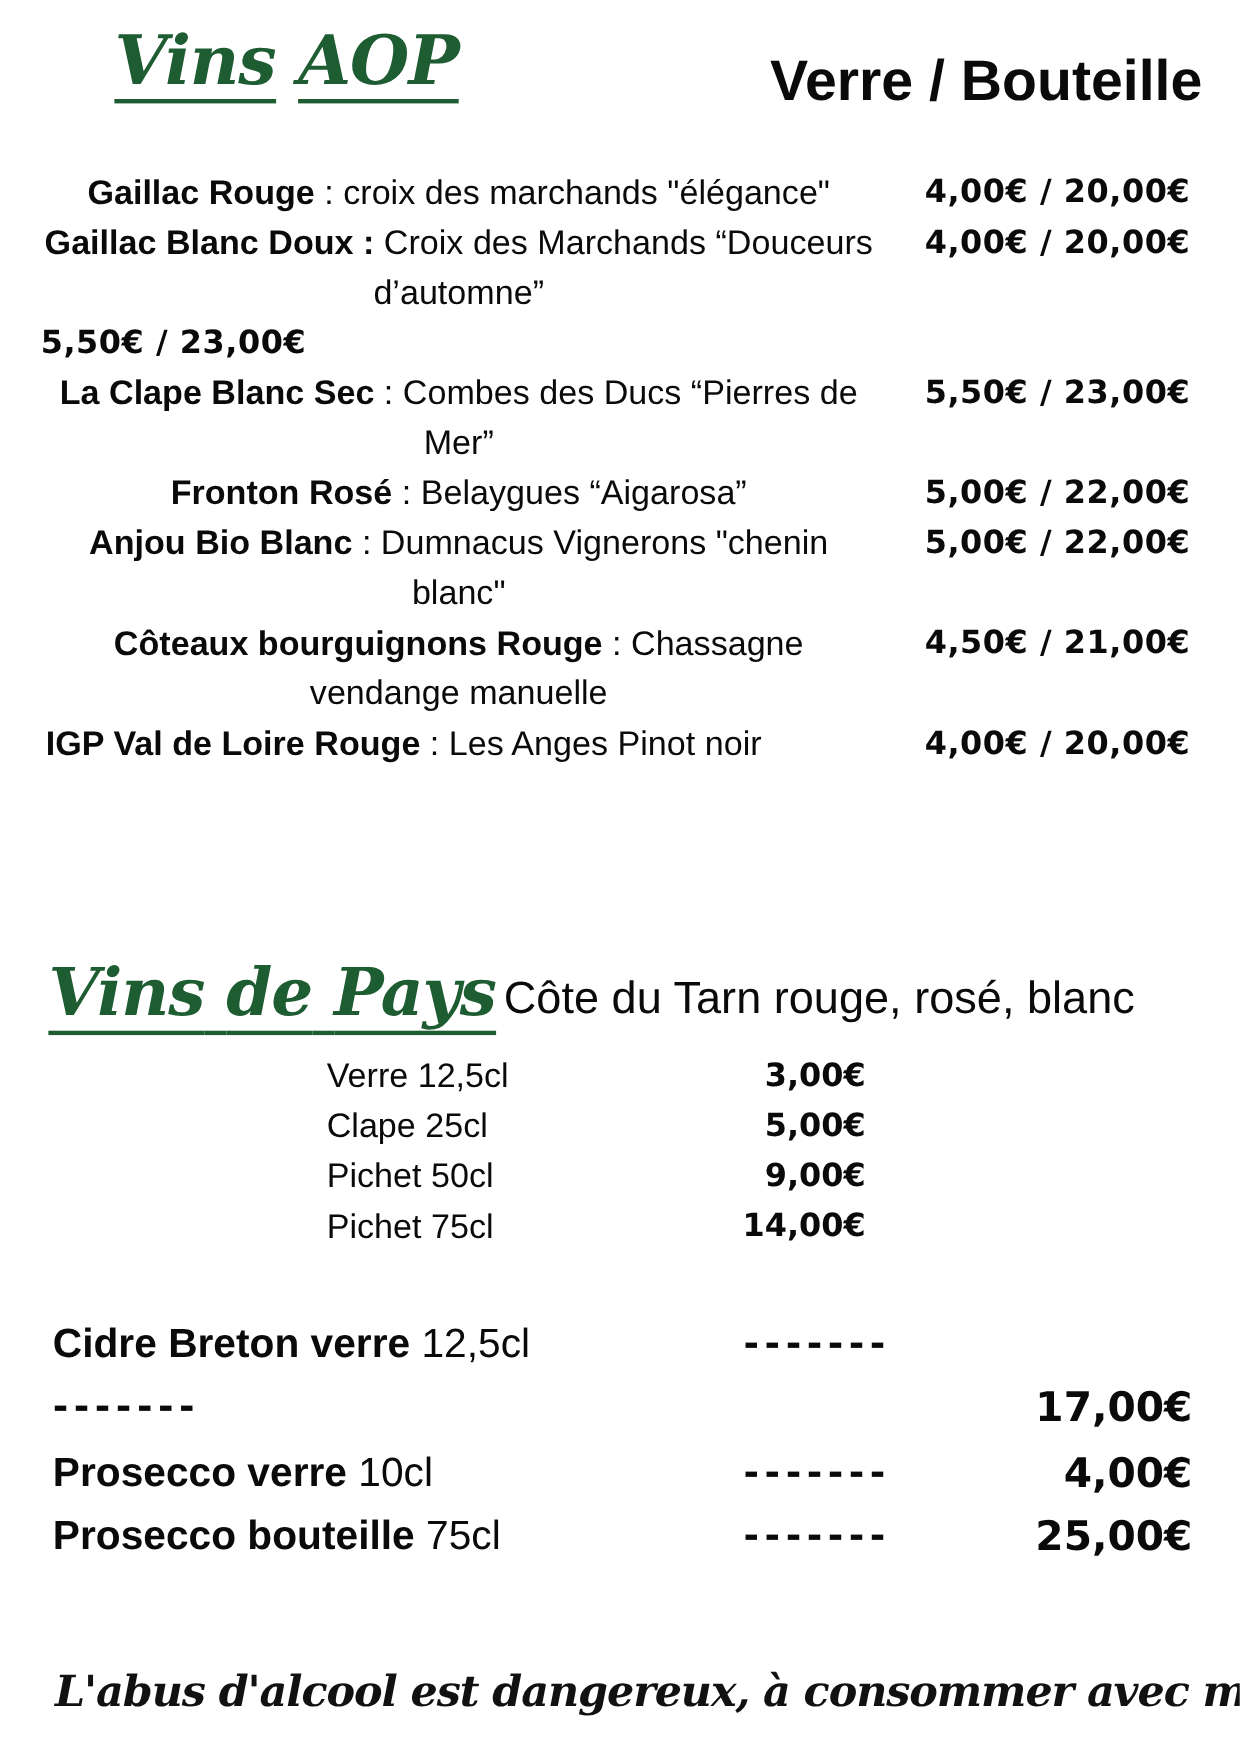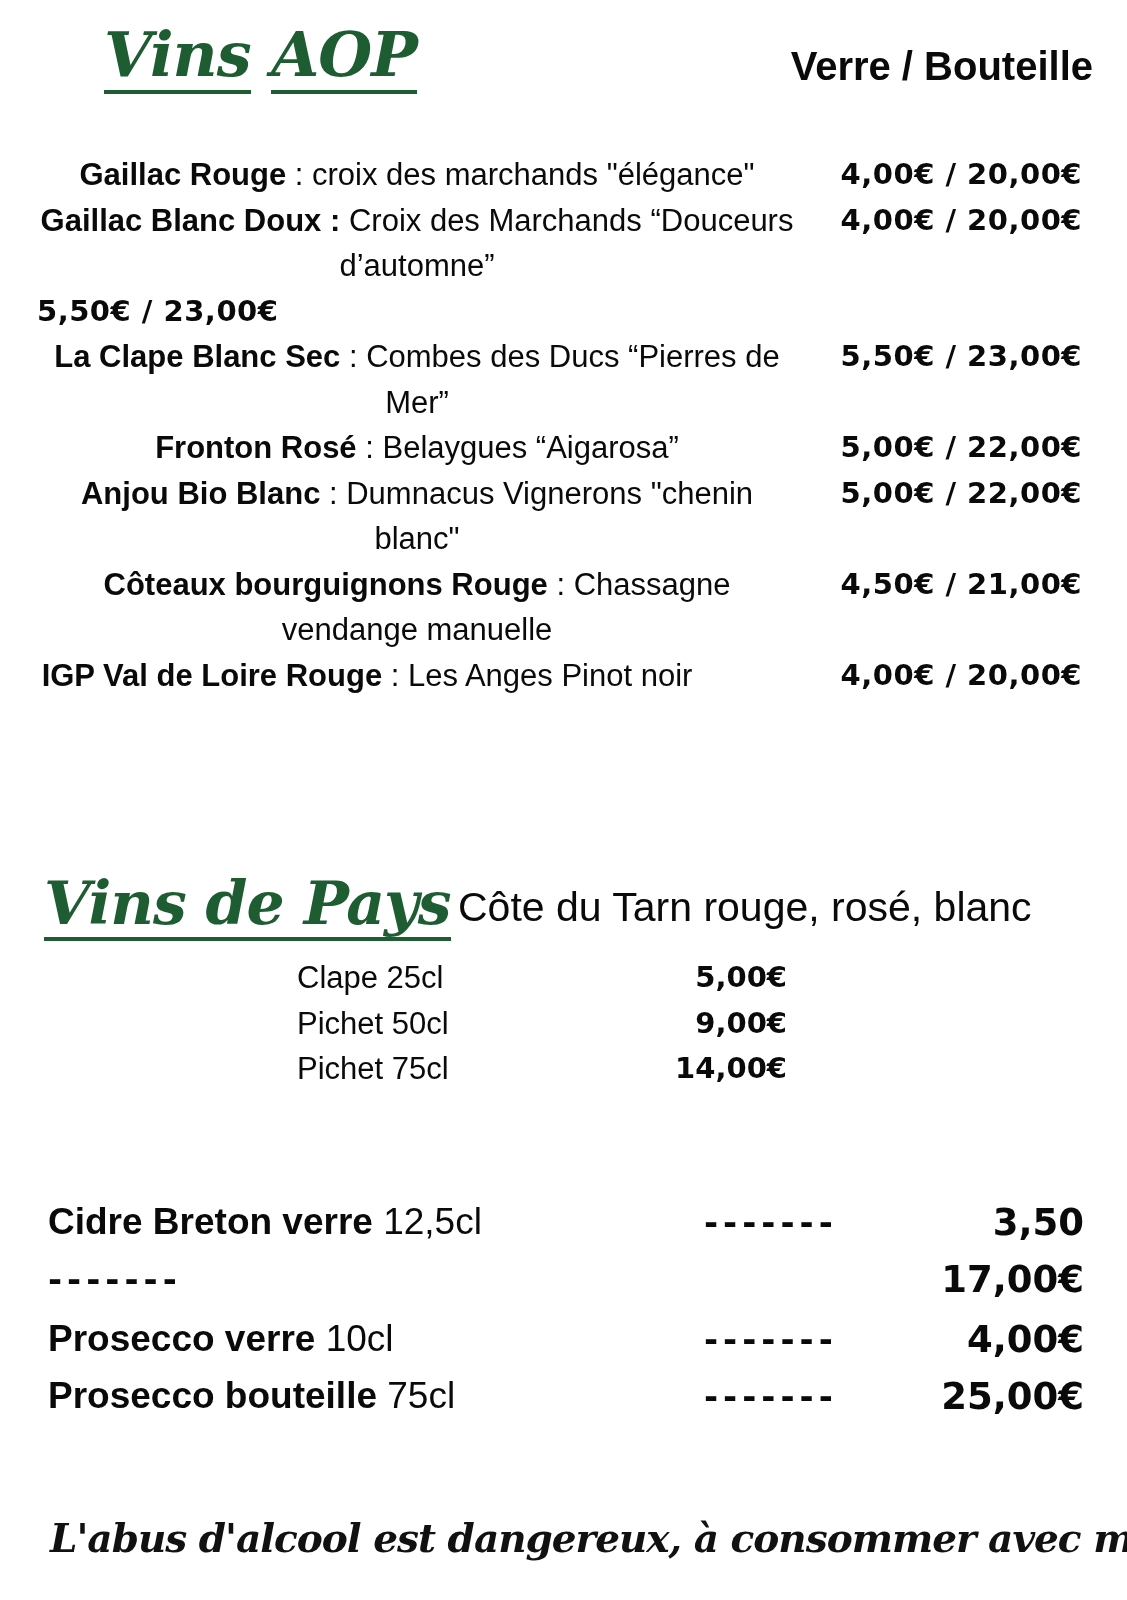--- a/index.html
+++ b/index.html
@@ -9,36 +9,36 @@
   }
   .script {
     font-family: "DejaVu Serif", serif; font-style: italic; color: #1e5c32;
     position: absolute; white-space: nowrap;
   }
   .script-title { font-size: 62px; font-weight: bold; letter-spacing: -1px; }
   .script-title .ul { border-bottom: 4px solid #1e5c32; display: inline-block; line-height: 1; padding-bottom: 4px; }
   #aop-title { left: 104px; top: 18px; }
   #pays-title { left: 44px; top: 868px; font-size: 60px; text-align: center; }
   #col-header {
-    position: absolute; right: 34px; top: 44px; font-size: 40px; font-weight: bold; white-space: nowrap;
+    position: absolute; right: 34px; top: 44px; font-size: 52px; font-weight: bold; white-space: nowrap;
   }
   .aop-list { position: absolute; left: 37px; top: 152px; width: 1060px; }
   .aop-row { display: flex; justify-content: space-between; align-items: flex-start; text-align: center; }
   .aop-desc { font-size: 31px; line-height: 45.5px; width: 760px; }
   .aop-desc b { font-weight: bold; }
   .aop-price {
     font-family: "DejaVu Sans", sans-serif; font-weight: bold; font-size: 29px;
     line-height: 45.5px; white-space: nowrap; letter-spacing: 0.5px; margin-right: 15px;
   }
   #pays-sub { position: absolute; left: 458px; top: 884px; font-size: 41px; white-space: nowrap; }
   .pays-list { position: absolute; left: 297px; top: 955px; width: 490px; }
   .pays-row { display: flex; justify-content: space-between; font-size: 31px; line-height: 45.5px; }
   .pays-row .p { font-family: "DejaVu Sans", sans-serif; font-weight: bold; font-size: 29px; }
   .extra-list { position: absolute; left: 48px; top: 1194px; width: 1036px; }
-  .extra-row { display: flex; align-items: center; height: 56px; margin-bottom: 1px; gap: 28px; }
+  .extra-row { display: flex; align-items: center; height: 56px; margin-bottom: 1px; }
   .extra-row:nth-child(3) { margin-top: 4px; }
   .extra-name { font-size: 37px; width: 628px; white-space: nowrap; }
   .extra-name b { font-weight: bold; }
   .extra-dash { font-family: "DejaVu Sans", sans-serif; font-weight: bold; font-size: 34px; letter-spacing: 5px; width: 200px; }
   .extra-price { font-family: "DejaVu Sans", sans-serif; font-weight: bold; font-size: 37px; flex: 1; text-align: right; }
   #footer {
     position: absolute; left: 50px; top: 1515px; font-family: "DejaVu Serif", serif; font-style: italic;
     font-weight: bold; font-size: 39px; color: #111; white-space: nowrap; letter-spacing: -1px;
   }
 </style>
@@ -87,38 +87,41 @@
 </div>
 
 <div class="script script-title" id="pays-title">
   <span class="ul">Vins</span><span class="ul">&nbsp;</span><span class="ul">de</span><span class="ul">&nbsp;</span><span class="ul">Pays</span>
 </div>
 
 <div id="pays-sub">Côte du Tarn rouge, rosé, blanc</div>
 
 <div class="pays-list">
   <div class="pays-row">
+      <span>Verre 12,5cl</span>
+      <span class="p">3,00€</span>
+    </div>
+  <div class="pays-row">
       <span>Clape 25cl</span>
       <span class="p">5,00€</span>
     </div>
   <div class="pays-row">
       <span>Pichet 50cl</span>
       <span class="p">9,00€</span>
     </div>
   <div class="pays-row">
       <span>Pichet 75cl</span>
       <span class="p">14,00€</span>
     </div>
 </div>
 
 <div class="extra-list">
   <div class="extra-row">
     <div class="extra-name"><b>Cidre Breton verre</b><span> 12,5cl</span></div>
     <div class="extra-dash">-------</div>
-    <div class="extra-price">3,50</div>
   </div>
   <div class="extra-row">
     <div class="extra-dash">-------</div>
     <div class="extra-price">17,00€</div>
   </div>
   <div class="extra-row">
     <div class="extra-name"><b>Prosecco verre</b><span> 10cl</span></div>
     <div class="extra-dash">-------</div>
     <div class="extra-price">4,00€</div>
   </div>

